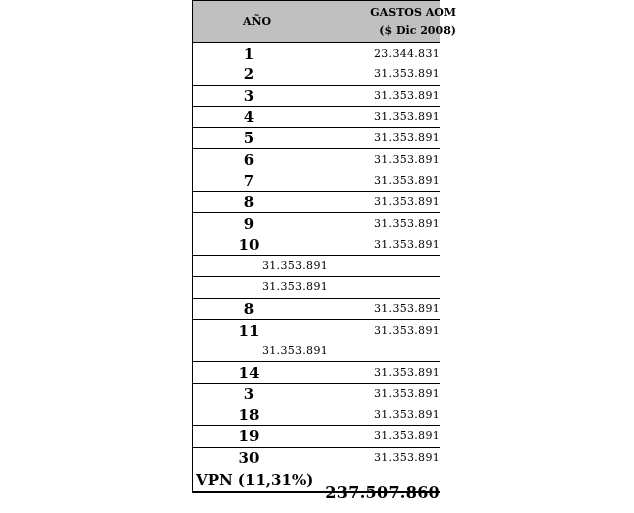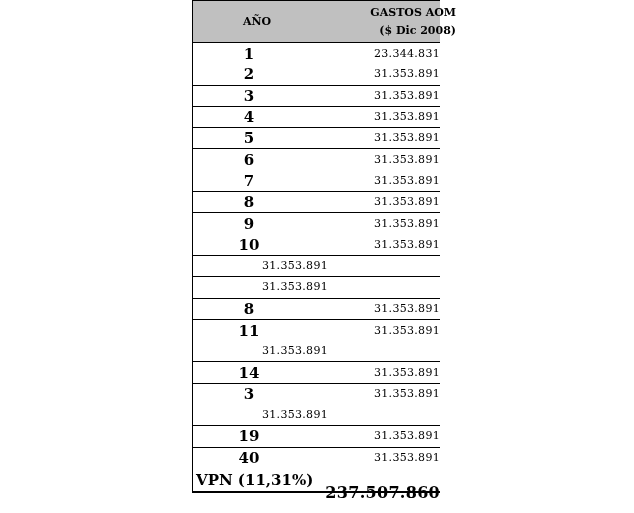--- a/index.html
+++ b/index.html
@@ -170,28 +170,29 @@
       </div>
       <div class="trow sep">
         <div class="year-col year-num">14</div>
         <div class="value-col value-num">31.353.891</div>
       </div>
       <div class="trow">
         <div class="year-col year-num">3</div>
         <div class="value-col value-num">31.353.891</div>
       </div>
       <div class="trow sep">
+        <div class="year-col year-num">18</div>
         <div class="value-col value-num">31.353.891</div>
       </div>
       <div class="trow sep">
         <div class="year-col year-num">19</div>
         <div class="value-col value-num">31.353.891</div>
       </div>
       <div class="trow">
-        <div class="year-col year-num">40</div>
+        <div class="year-col year-num">30</div>
         <div class="value-col value-num">31.353.891</div>
       </div>
     </div>
 
   <div class="footer-row">
     <div class="year-col footer-label">VPN (11,31%)</div>
     <div class="value-col footer-value">237.507.860</div>
   </div>
 
 </div>

